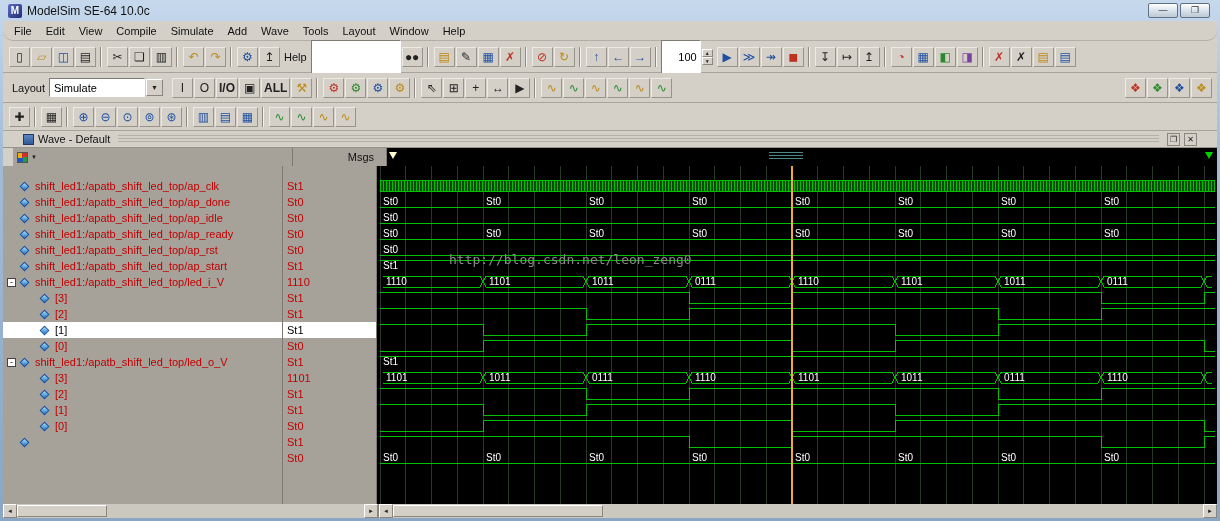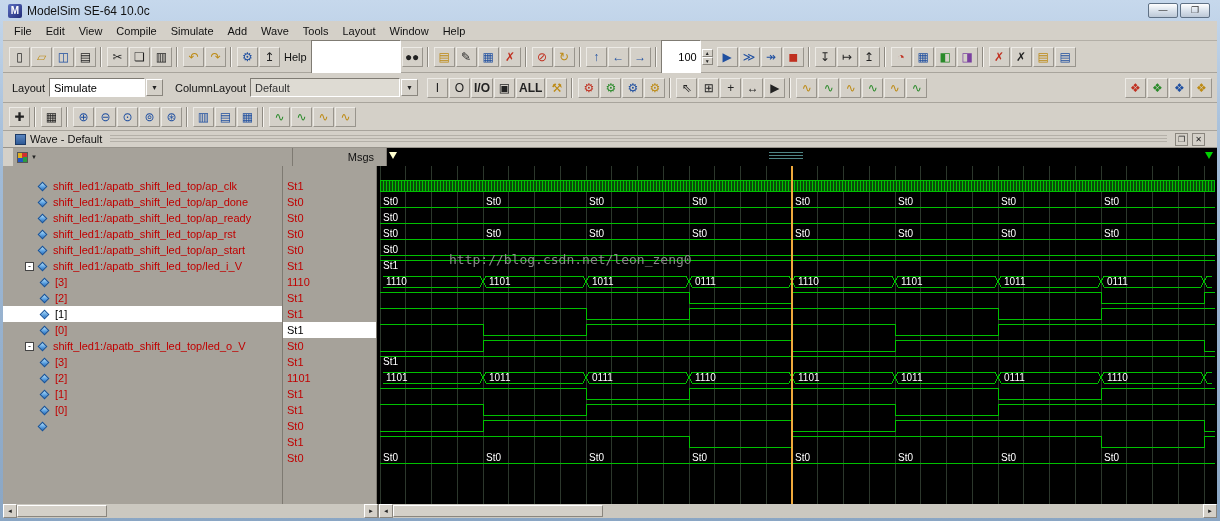--- a/index.html
+++ b/index.html
@@ -11,21 +11,21 @@
   .titlebar { height:21px; display:flex; align-items:center; gap:5px; padding:0 5px; font-size:12px; color:#111; }
   .app-icon { width:14px; height:14px; flex:none; background:linear-gradient(135deg,#5a6ec0,#222c78);
               color:#fff; font-size:10px; font-weight:bold; display:flex; align-items:center; justify-content:center; border-radius:2px;}
   .win-controls { margin-left:auto; display:flex; gap:2px; padding-right:2px; }
   .win-btn { width:30px; height:15px; font-size:9px; line-height:13px; text-align:center; color:#333;
              background:linear-gradient(180deg,#ffffff,#dde5ee 45%,#bcc8d6); border:1px solid #5f7185; border-radius:2px; }
 
   .client { height:497px; background:#d4d0c8; display:flex; flex-direction:column; }
 
   
-  .menubar { height:20px; display:flex; align-items:center; padding:0 4px; font-size:11px; border-bottom:1px solid #b3afa7; }
+  .menubar { height:20px; display:flex; align-items:center; padding:0 4px; font-size:11px; border-bottom:1px solid #b3afa7;border-radius:10px; }
   .mitem { padding:2px 7px; color:#111; }
 
   
   .tbar { display:flex; align-items:center; padding:0 5px; background:#d4d0c8; border-bottom:1px solid #a8a49c; }
   .tbar1 { height:32px; } .tbar2 { height:30px; } .tbar3 { height:28px; }
   .tbtn { min-width:21px; height:20px; display:inline-flex; align-items:center; justify-content:center;
           font-size:12px; line-height:1; padding:0 2px; margin-left:1px; background:#d4d0c8;
           border:1px solid; border-color:#eceae5 #98948c #98948c #eceae5; }
   .tbtn.wide { font-size:12px; font-weight:bold; }
   .tsep { width:0; height:20px; border-left:1px solid #8e8a82; border-right:1px solid #f5f3ef; margin:0 4px; }
@@ -41,21 +41,21 @@
 
   .selwrap { display:flex; align-items:center; margin-right:8px; }
   .selfield { display:flex; align-items:center; height:19px; border:1px solid; border-color:#7f7b73 #fff #fff #7f7b73;
               background:#fff; font-size:11px; padding-left:4px; color:#000; }
   .layout-field { width:96px; }
   .col-field { width:150px; background:#dedbd3; color:#333; }
   .selarrow { width:17px; height:17px; margin-left:1px; background:#d4d0c8; border:1px solid; border-color:#fff #8a867e #8a867e #fff;
               font-size:7px; display:flex; align-items:center; justify-content:center; color:#222; }
 
   
-  .tabbar { height:17px; display:flex; align-items:center; padding:0 12px; gap:4px; background:#d4d0c8;
+  .tabbar { height:17px; display:flex; align-items:center; padding:0 20px; gap:4px; background:#d4d0c8;
             border-bottom:1px solid #98948c; font-size:11px; color:#111; }
   .tab-icon { width:11px; height:11px; flex:none; background:linear-gradient(#5b86c0,#2f5a96); border:1px solid #1d3a66; }
   .tab-stripes { flex:1; height:9px; margin:0 4px;
                  background:repeating-linear-gradient(180deg,#b4b0a8 0 1px,transparent 1px 3px); }
   .pane-btn { width:13px; height:13px; font-size:8px; line-height:11px; text-align:center; background:#d4d0c8;
               border:1px solid #8a867e; color:#222; }
 
   
   .waveheader { height:18px; display:flex;padding-left:10px; }
   .wh-names { width:280px; background:#a6a29a; display:flex; align-items:center; gap:3px; padding:0 4px;
@@ -70,21 +70,21 @@
              background:repeating-linear-gradient(180deg,#4f8585 0 1px,transparent 1px 3px); }
   .mark { position:absolute; top:4px; width:0; height:0; border-left:4px solid transparent; border-right:4px solid transparent; }
   .mark-left { left:2px; border-top:7px solid #ffffd0; }
   .mark-right { right:4px; border-top:7px solid #00d000; }
 
   
   .wavebody { height:338px; display:flex; }
   .names-pane { width:280px; background:#a6a29a; border-right:1px solid #7e7a72; padding-top:12px; overflow:hidden; }
   .msgs-pane  { width:94px;  background:#a6a29a; border-right:1px solid #7e7a72; padding-top:12px; overflow:hidden; }
   .wave-pane  { flex:1; background:#000; position:relative; overflow:hidden; }
-  .trow { height:16px; display:flex; align-items:center; font-size:11px; color:#c00000; padding-left:22px; white-space:nowrap; }
+  .trow { height:16px; display:flex; align-items:center; font-size:11px; color:#c00000; padding-left:4px; white-space:nowrap; }
   .trow[data-indent="2"] { padding-left:24px; }
   .trow[data-state="selected"] { background:#fff; color:#000; }
   .trow[data-state="selected"] .sname { color:#000; }
   .expand { width:9px; height:9px; flex:none; margin-right:3px; background:#fff; border:1px solid #444;
             font-size:9px; line-height:6px; text-align:center; color:#000; }
   .expand:empty { visibility:hidden; }
   .diamond { width:7px; height:7px; flex:none; background:linear-gradient(135deg,#aee0ff,#2272c8);
              border:1px solid #14529c; transform:rotate(45deg); margin:0 7px 0 2px; }
   .sname { overflow:hidden; }
   .mrow { height:16px; line-height:16px; padding-left:4px; font-size:11px; color:#c00000; }
@@ -200,25 +200,20 @@
           <span class="tbtn tone-dark">✗</span>
           <span class="tbtn tone-gold">▤</span>
           <span class="tbtn tone-blue">▤</span>
         </span>
     </div>
 
     <div class="tbar tbar2">
       <span class="selwrap">
         <span class="tlabel">Layout</span>
         <span class="selfield layout-field">Simulate</span>
-        <span class="selarrow">▼</span>
-      </span>
-      <span class="selwrap">
-        <span class="tlabel">ColumnLayout</span>
-        <span class="selfield col-field">Default</span>
         <span class="selarrow">▼</span>
       </span>
       <span style="display:flex;align-items:center;">
 
       <span class="tbtn tone-dark">I</span>
           <span class="tbtn tone-dark">O</span>
           <span class="tbtn wide tone-dark">I/O</span>
           <span class="tbtn tone-dark">▣</span>
           <span class="tbtn wide tone-dark">ALL</span>
           <span class="tbtn tone-gold">⚒</span>
@@ -302,20 +297,25 @@
             <span class="diamond"></span>
             <span class="sname">shift_led1:/apatb_shift_led_top/ap_clk</span>
           </div>
 
           <div class="trow" data-state="" data-indent="1">
             <span class="expand"></span>
             <span class="diamond"></span>
             <span class="sname">shift_led1:/apatb_shift_led_top/ap_done</span>
           </div>
 
+          <div class="trow" data-state="" data-indent="1">
+            <span class="expand"></span>
+            <span class="diamond"></span>
+            <span class="sname">shift_led1:/apatb_shift_led_top/ap_idle</span>
+          </div>
 
           <div class="trow" data-state="" data-indent="1">
             <span class="expand"></span>
             <span class="diamond"></span>
             <span class="sname">shift_led1:/apatb_shift_led_top/ap_ready</span>
           </div>
 
           <div class="trow" data-state="" data-indent="1">
             <span class="expand"></span>
             <span class="diamond"></span>

